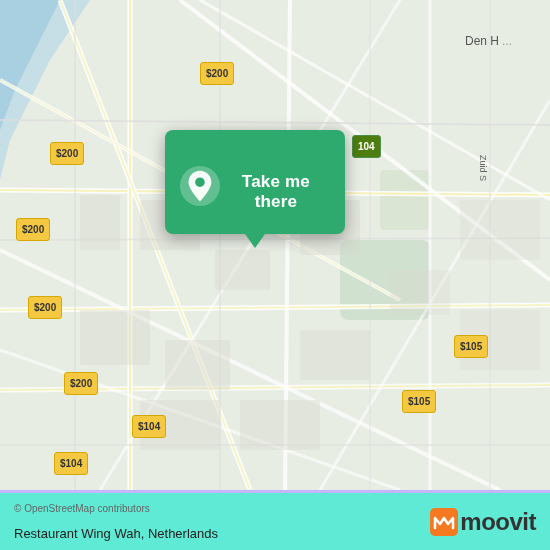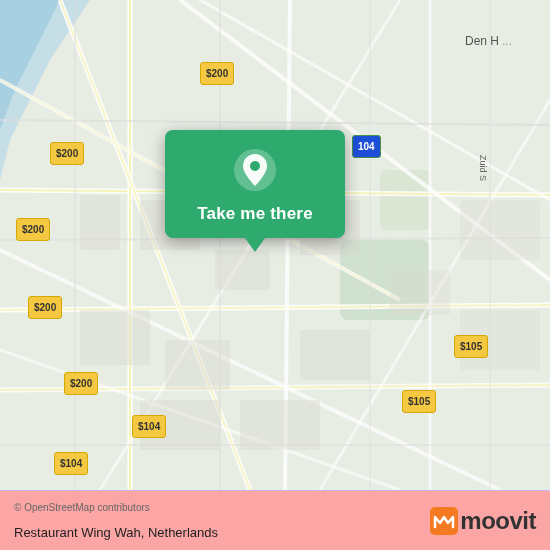--- a/index.html
+++ b/index.html
@@ -30,23 +30,22 @@
 
     
     #popup-card {
       position: absolute;
       top: 130px;
       left: 165px;
       width: 180px;
       background: #2eaa6e;
       border-radius: 8px;
       display: flex;
-      flex-direction: column;
       align-items: center;
-      padding: 18px 14px 14px;
+      padding: 34px 14px 14px;
       box-shadow: 0 4px 16px rgba(0,0,0,0.35);
       cursor: pointer;
       z-index: 10;
     }
 
     #popup-card::after {
       content: '';
       position: absolute;
       bottom: -14px;
       left: 50%;
@@ -67,22 +66,22 @@
       font-size: 17px;
       font-weight: 600;
       text-align: center;
       letter-spacing: 0.2px;
     }
 
     
     #bottom-bar {
       width: 550px;
       height: 60px;
-      background: #fca5a5;
-      border-top: 1px solid #c4b5fd;
+      background: #5eead4;
+      border-top: 3px solid #c4b5fd;
       display: flex;
       align-items: center;
       justify-content: space-between;
       padding: 4px 14px;
     }
 
     #bottom-left {
       display: flex;
       flex-direction: column;
     }
@@ -124,21 +123,21 @@
       color: #333;
       font-size: 10px;
       font-weight: bold;
       padding: 5px 5px;
       border-radius: 3px;
       border: 1px solid #d4a800;
       white-space: nowrap;
     }
 
     .road-badge-green {
-      background: #1d4ed8;
+      background: #4d7c0f;
       color: #fff;
       border-color: #4a8f4a;
     }
   </style>
 </head>
 <body>
 
 <div id="map-container">
 
   <svg id="map-svg" viewBox="0 0 550 490" xmlns="http://www.w3.org/2000/svg">

